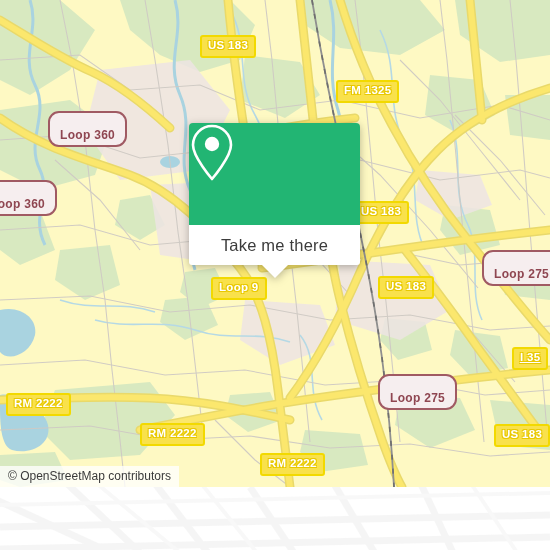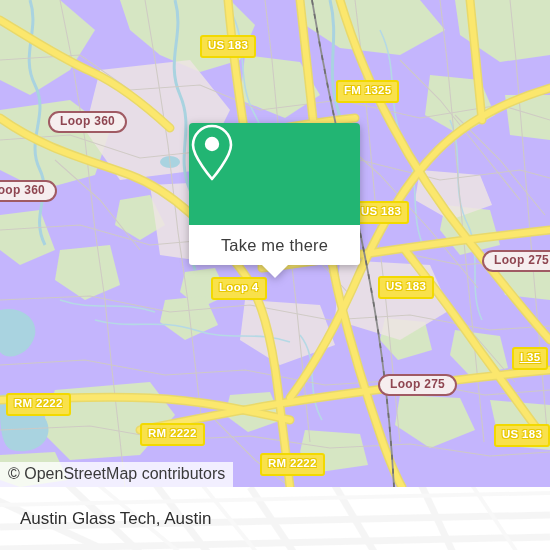--- a/index.html
+++ b/index.html
@@ -8,21 +8,21 @@
     font-family: "Liberation Sans", sans-serif;
     background: #ffffff;
   }
   #app {
     position: relative; width: 550px; height: 550px; overflow: hidden;
   }
 
   
   #map {
     position: absolute; left: 0; top: 0; width: 550px; height: 487px;
-    background: #c4b5fd; overflow: hidden;
+    background: #fef9c3; overflow: hidden;
   }
   #map svg { position: absolute; left: 0; top: 0; }
 
   
   .lbl {
     position: absolute;
     font-size: 11.5px;
     font-weight: bold;
     letter-spacing: .3px;
     white-space: nowrap;
@@ -39,21 +39,21 @@
     text-shadow:
       -1px -1px 0 #e8c800, 1px -1px 0 #e8c800,
       -1px  1px 0 #e8c800, 1px  1px 0 #e8c800;
   }
   
   .lbl.pill {
     background: #f6eeef;
     border: 2px solid #a05a63;
     border-radius: 11px;
     color: #8f4651;
-    padding: 2px 10px 4px 10px;
+    padding: 16px 10px 4px 10px;
     font-size: 12px;
   }
 
   
   #bubble {
     position: absolute;
     left: 189px; top: 123px;
     width: 171px; height: 142px;
     z-index: 60;
     filter: drop-shadow(0 2px 4px rgba(0,0,0,.28));
@@ -81,21 +81,21 @@
     border-left: 14px solid transparent;
     border-right: 14px solid transparent;
     border-top: 14px solid #ffffff;
   }
 
   
   #attrib {
     position: absolute; left: 0; bottom: 0;
     background: rgba(255,255,255,.78);
     color: #3a3a3a;
-    font-size: 16px;
+    font-size: 12px;
     padding: 3px 8px 4px 8px;
     z-index: 50;
     white-space: nowrap;
   }
 
   
   #footer {
     position: absolute; left: 0; top: 487px;
     width: 550px; height: 63px;
     background: #ffffff;
@@ -241,21 +241,21 @@
         <path d="M312,0 C322,60 334,120 348,178 C362,238 374,298 382,358 C388,404 392,450 394,487"></path>
       </g>
     </svg>
 
     <div class="lbl shield" style="left:200px;top:35px;">US 183</div>
     <div class="lbl shield" style="left:336px;top:80px;">FM 1325</div>
     <div class="lbl pill" style="left:48px;top:111px;">Loop 360</div>
     <div class="lbl pill" style="left:-22px;top:180px;">Loop 360</div>
     <div class="lbl shield" style="left:353px;top:201px;">US 183</div>
     <div class="lbl pill" style="left:482px;top:250px;">Loop 275</div>
-    <div class="lbl shield" style="left:211px;top:277px;">Loop 4</div>
+    <div class="lbl shield" style="left:211px;top:277px;">Loop 9</div>
     <div class="lbl shield" style="left:378px;top:276px;">US 183</div>
     <div class="lbl shield" style="left:512px;top:347px;text-decoration:underline;">I 35</div>
     <div class="lbl pill" style="left:378px;top:374px;">Loop 275</div>
     <div class="lbl shield" style="left:6px;top:393px;">RM 2222</div>
     <div class="lbl shield" style="left:140px;top:423px;">RM 2222</div>
     <div class="lbl shield" style="left:494px;top:424px;">US 183</div>
     <div class="lbl shield" style="left:260px;top:453px;">RM 2222</div>
 
     <div id="bubble">
       <div id="bubble-img">
@@ -288,17 +288,16 @@
         <path d="M0,62 L550,50"></path>
       </g>
       <g fill="none" stroke="#f2f2f2" stroke-width="4">
         <path d="M95,-5 L185,70"></path>
         <path d="M200,-5 L262,72"></path>
         <path d="M470,-5 L520,70"></path>
         <path d="M0,18 L550,6"></path>
       </g>
     </svg>
 
-    <div id="footer-title">Austin Glass Tech, Austin</div>
 
   </div>
 
 </div>
 
 </body></html>

